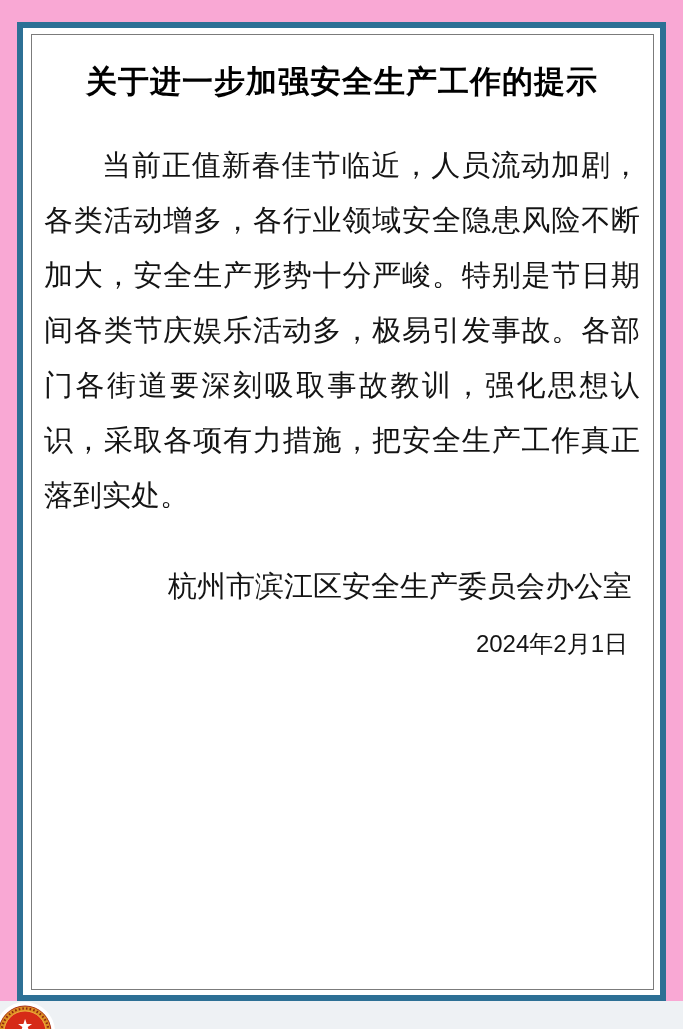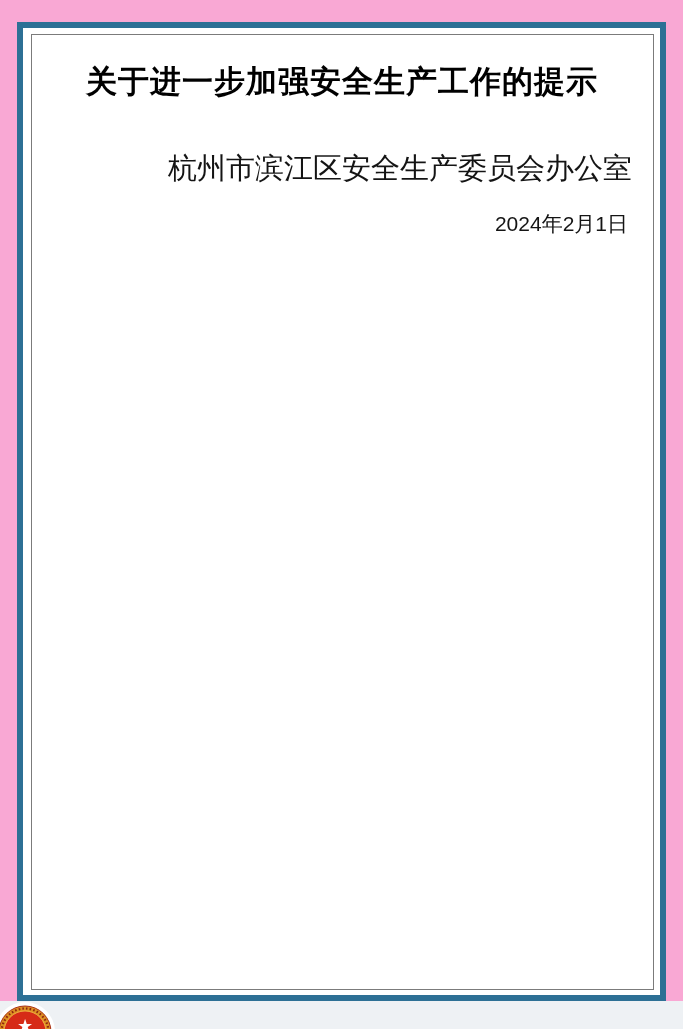--- a/index.html
+++ b/index.html
@@ -67,23 +67,24 @@
   }
   p.body + p.body { margin-top: 27px; }
 
   .sig {
     margin-top: 38px;
     font-size: 29px;
     line-height: 55px;
     color: #141414;
     text-align: right;
     padding-right: 8px;
+    font-family: Liberation Mono, monospace;
   }
   .date {
-    font-size: 21px;
+    font-size: 24px;
     line-height: 55px;
     color: #141414;
     text-align: right;
     padding-right: 12px;
   }
 
   .emblem {
     position: absolute;
     left: -12px;
     top: 998px;
@@ -92,20 +93,21 @@
 </head>
 <body>
 
 <div class="canvas">
 
   <div class="bottom-strip"></div>
 
   <div class="frame">
     <div class="inner">
       <h1 class="title">关于进一步加强安全生产工作的提示</h1>
+      <p class="body">当前正值新春佳节临近，人员流动加剧，各类活动增多，各行业领域安全隐患风险不断加大，安全生产形势十分严峻。特别是节日期间各类节庆娱乐活动多，极易引发事故。各部门各街道要深刻吸取事故教训，强化思想认识，采取各项有力措施，把安全生产工作真正落到实处。</p>
       <div class="sig">杭州市滨江区安全生产委员会办公室</div>
       <div class="date">2024年2月1日</div>
     </div>
   </div>
 
   <svg class="emblem" width="84" height="84" viewBox="0 0 84 84" aria-hidden="true">
 
     <circle cx="37" cy="34" r="30" fill="#ffffff" opacity="0.96"></circle>
 
     <circle cx="37" cy="34" r="26" fill="#dd9022"></circle>

